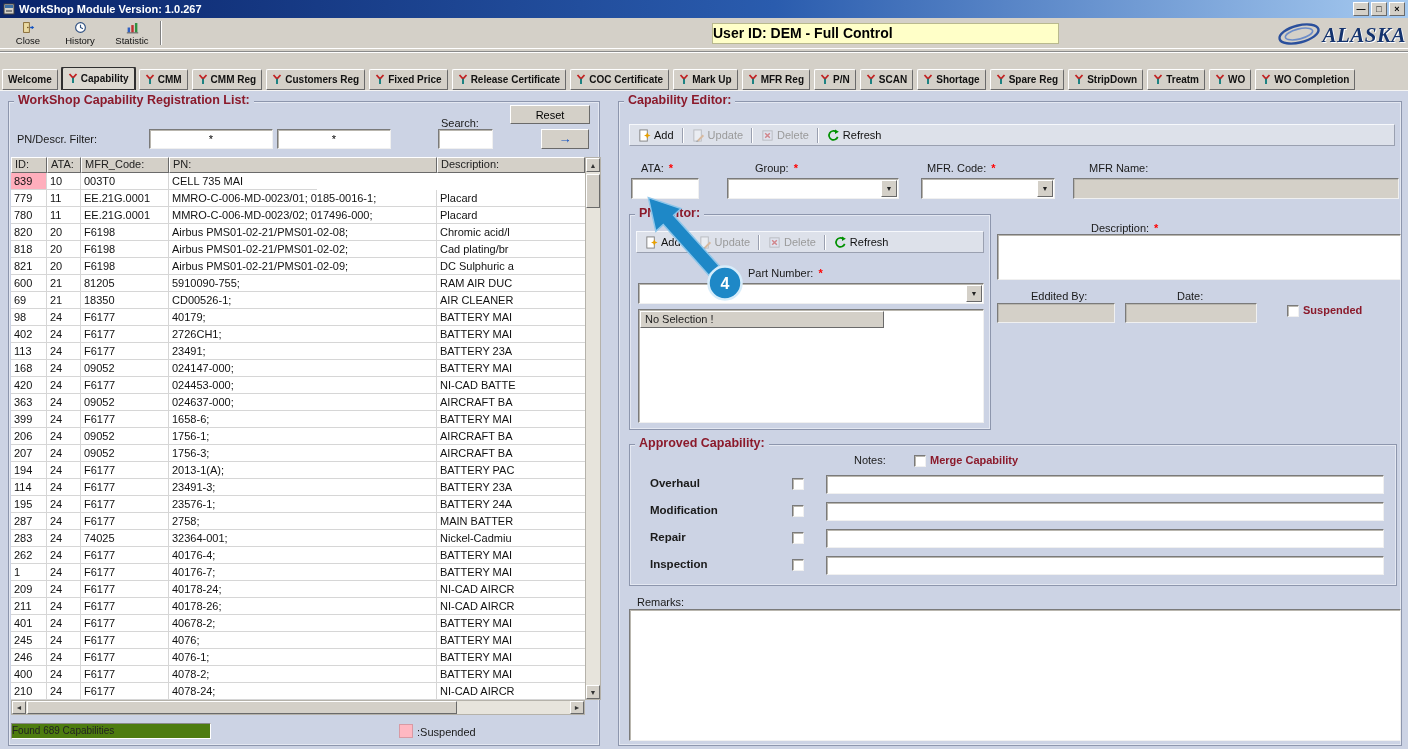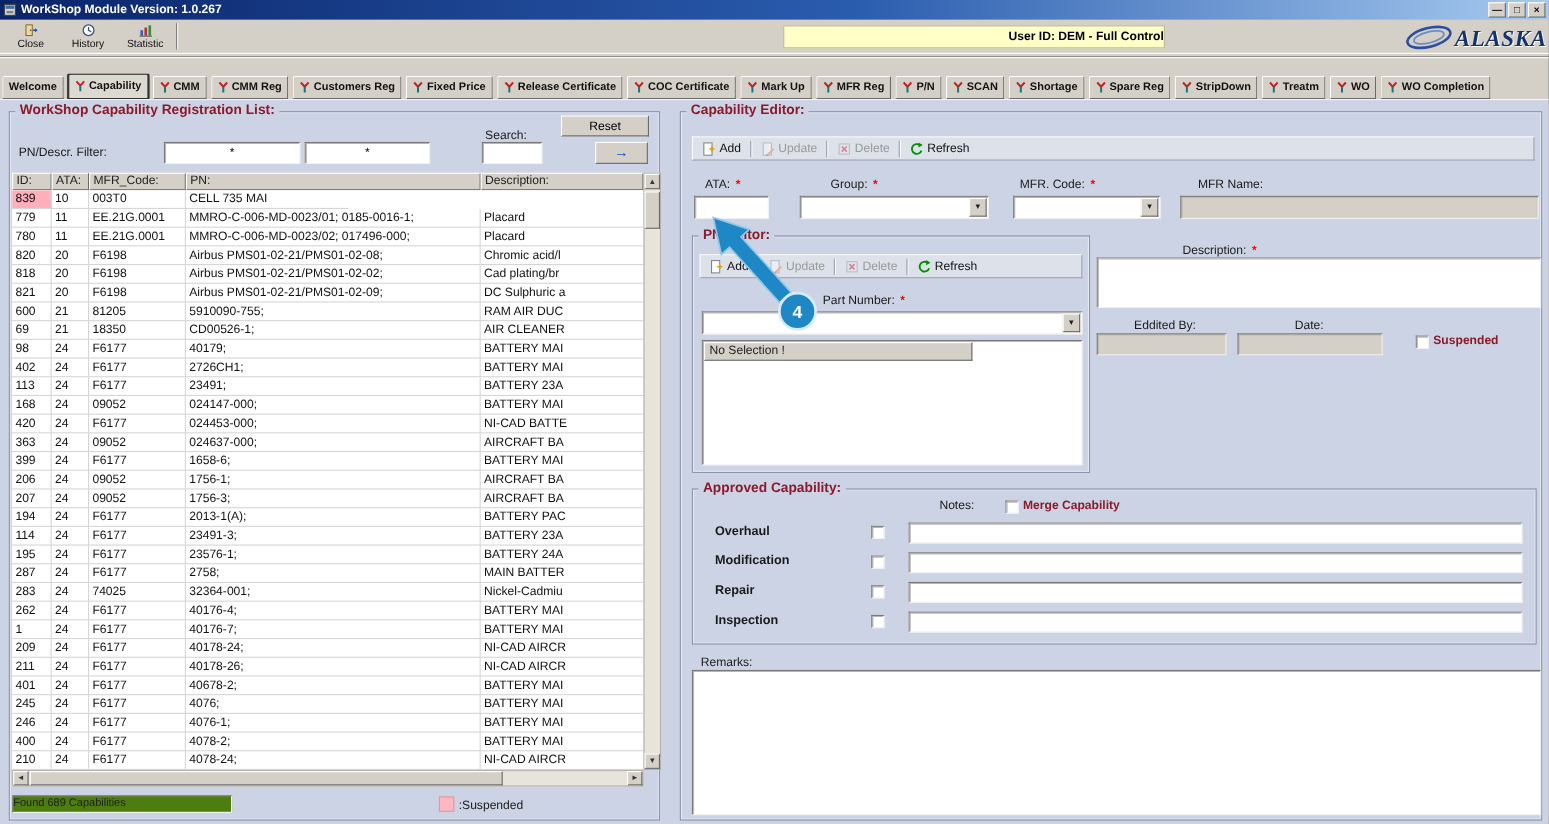--- a/index.html
+++ b/index.html
@@ -15,21 +15,21 @@
   .titlebar{position:absolute;left:0;top:0;width:100%;height:18px;background:linear-gradient(90deg,#0a246a 0%,#2a5cae 55%,#a6caf0 100%);color:#fff;display:flex;align-items:center;padding:0 3px;font-size:11px;font-weight:bold}
   .titlebar .t-ico{margin-right:4px;display:inline-flex}
   .win-btns{margin-left:auto;display:flex;gap:2px}
   .winbtn{width:16px;height:14px;font-size:9px;line-height:12px;text-align:center;color:#000;cursor:default}
 
   
   .toolbar{position:absolute;left:0;top:18px;width:100%;height:31px;background:#d4d0c8;border-bottom:1px solid #ffffff}
   .tool-btn{position:absolute;top:2px;width:40px;height:27px;display:flex;flex-direction:column;align-items:center;justify-content:center;gap:1px;cursor:pointer}
   .tool-label{font-size:9.5px}
   .tsep{position:absolute;top:3px;width:2px;height:24px;border-left:1px solid #808080;border-right:1px solid #fff}
-  .user-banner{position:absolute;left:712px;top:5px;width:347px;height:21px;background:#ffffc8;border:1px solid #b9b98e;text-align:right;font-size:11px;font-weight:bold;line-height:19px;color:#000}
+  .user-banner{position:absolute;left:712px;top:5px;width:347px;height:21px;background:#ffffc8;border:1px solid #b9b98e;text-align:left;font-size:14px;font-weight:bold;line-height:19px;color:#000}
   .brand{position:absolute;right:2px;top:1px;height:29px;display:flex;align-items:flex-end;color:#14336e}
   .brand .brand-word{font-size:21px;font-weight:bold;font-style:italic;letter-spacing:.5px;font-family:"Liberation Serif",serif;text-shadow:1px 1px 0 #ffffff}
   .etch{position:absolute;left:0;width:100%;height:2px;border-top:1px solid #8a8a8a;border-bottom:1px solid #ffffff}
 
   
   .tabstrip{position:absolute;left:2px;top:67px;width:1404px;height:23px;white-space:nowrap;overflow:hidden}
   .tab{display:inline-flex;align-items:center;height:21px;padding:0 5px;margin-right:1px;background:#d4d0c8;border:1px solid;border-color:#fff #6a6a6a #6a6a6a #fff;border-top-left-radius:2px;border-top-right-radius:2px;font-size:10px;font-weight:bold;cursor:pointer;vertical-align:bottom}
   .tab .tab-icon{margin-right:3px;flex:none}
   .tab.selected{border-color:#303030;box-shadow:0 0 0 1px #303030;background:#dcd9d1;height:23px}
 
@@ -672,21 +672,21 @@
         </div>
         <span class="lbl" style="left:118px;top:52px"><span>Part Number:</span><span class="req">*</span></span>
         <div class="combo" style="left:8px;top:68px;width:346px;height:21px">
             <span class="drop">▼</span>
           </div>
         <div class="sunken" style="position:absolute;left:8px;top:94px;width:346px;height:114px">
           <div class="pn-list-head">No Selection !</div>
         </div>
       </div>
 
-      <span class="lbl" style="left:456px;top:120px"><span>Description:</span><span class="req">*</span></span>
+      <span class="lbl" style="left:472px;top:120px"><span>Description:</span><span class="req">*</span></span>
       <textarea class="field sunken" style="left: 378px; top: 132px; width: 404px; height: 46px;"></textarea>
 
       <span class="lbl" style="left:412px;top:188px">Eddited By:</span>
       <input class="field sunken gray-field" style="left: 378px; top: 201px; width: 118px; height: 20px;" readonly="">
       <span class="lbl" style="left:558px;top:188px">Date:</span>
       <input class="field sunken gray-field" style="left: 506px; top: 201px; width: 132px; height: 20px;" readonly="">
       <span class="cb" style="left:668px;top:203px"></span>
       <span class="lbl maroon" style="left:684px;top:202px">Suspended</span>
 
       <div class="groupbox" style="left:10px;top:342px;width:768px;height:142px">

